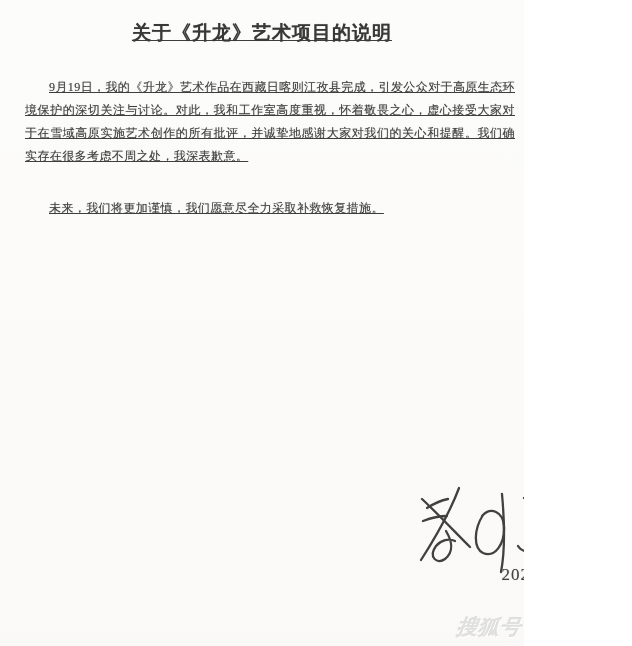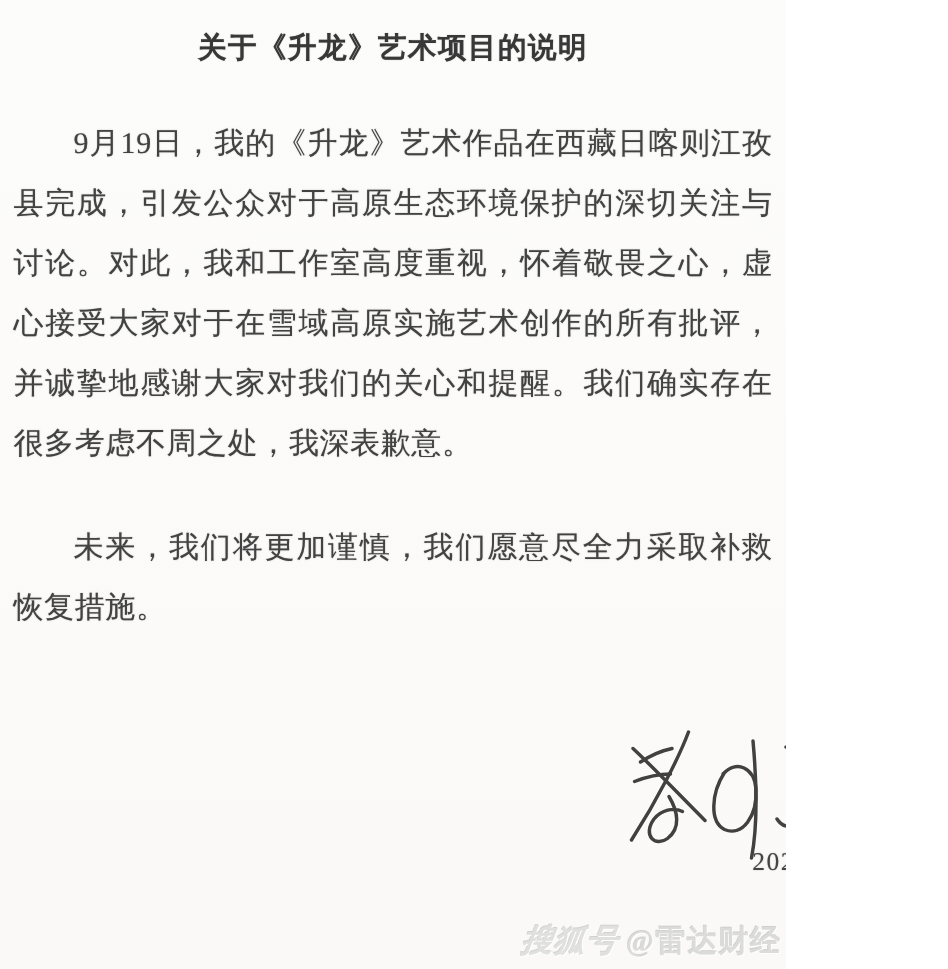--- a/index.html
+++ b/index.html
@@ -8,38 +8,39 @@
     background: #ffffff;
   }
   .page {
     position: relative;
     width: 524px;
     height: 646px;
     overflow: hidden;
     background: linear-gradient(180deg, #fcfcfb 0%, #fbfaf9 70%, #faf9f8 100%);
     font-family: "Liberation Serif", "DejaVu Serif", serif;
     color: #3e3e3e;
+    text-decoration: underline;
   }
   .doc-title {
     margin: 21px 0 0 0;
     font-size: 19px;
     line-height: 24px;
     font-weight: 700;
     text-align: center;
     letter-spacing: 1px;
     color: #383838;
     text-shadow: 0 0 0.7px rgba(70,70,70,0.55);
   }
   .doc-body {
     padding: 0 9px;
   }
   .doc-body p {
-    margin: 0 0 29px 0;
-    font-size: 20px;
-    line-height: 40px;
+    margin: 0 0 29px 16px;
+    font-size: 12px;
+    line-height: 23px;
     text-align: justify;
     text-justify: inter-character;
     text-indent: 2em;
     color: #424242;
     text-shadow: 0 0 0.8px rgba(80,80,80,0.5);
     letter-spacing: 0.4px;
   }
   .doc-body p.first {
     margin-top: 31px;
   }
@@ -137,16 +138,15 @@
       </g>
     </svg>
 
     <div class="signatory-name">蔡国强</div>
 
     <div class="signature-date">2025年9月21日</div>
   </div>
 
   <div class="watermark">
     <span class="watermark-logo">搜狐号</span>
-    <span class="watermark-account">@雷达财经</span>
   </div>
 
 </div>
 
 </body></html>

